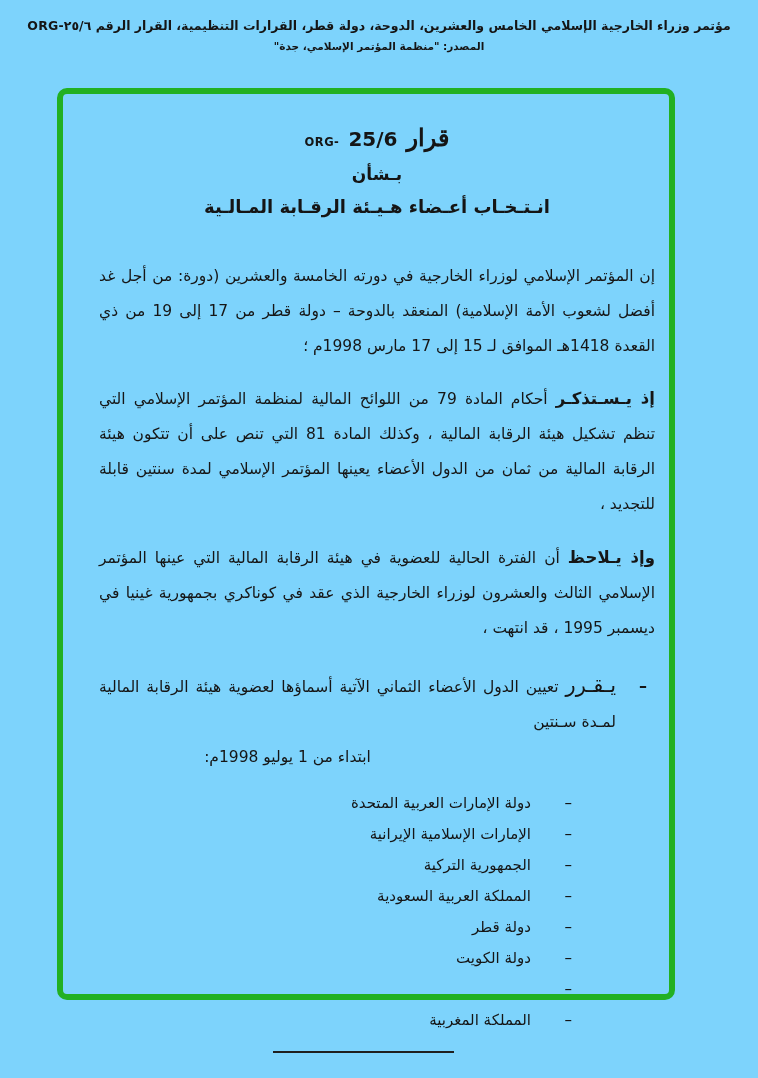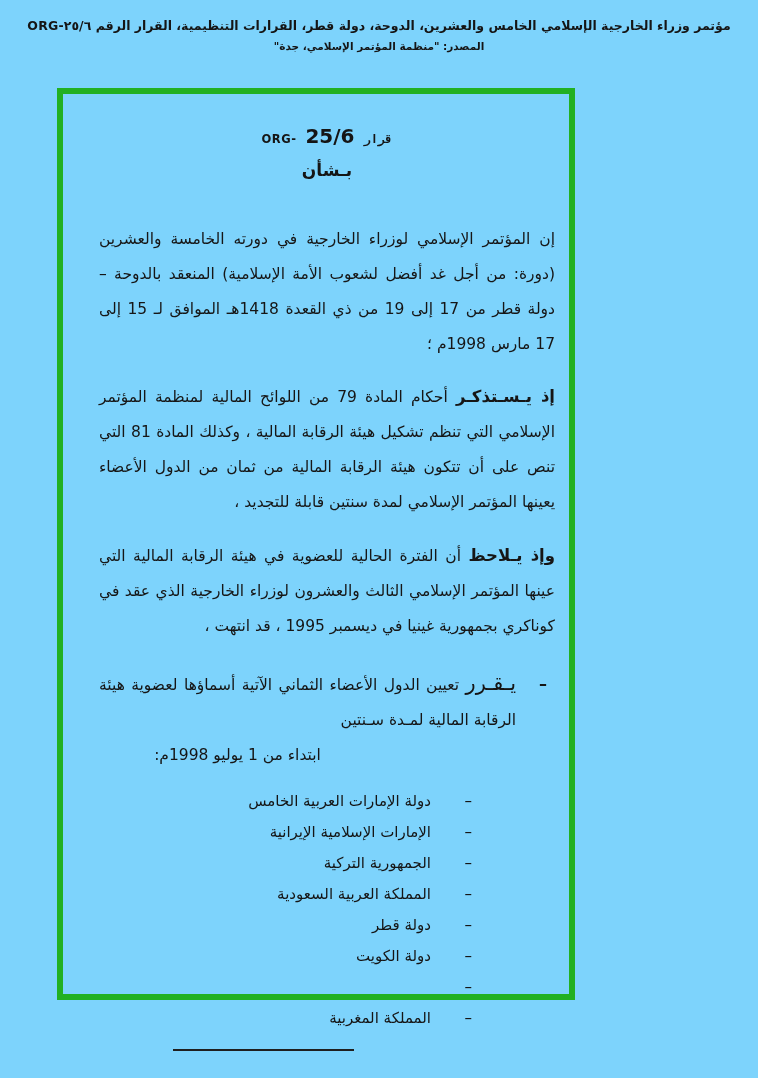--- a/index.html
+++ b/index.html
@@ -15,40 +15,40 @@
 
   
   .doc-header { position: absolute; top: 18px; left: 0; width: 100%; text-align: center; direction: rtl; }
   .doc-header .line1 { font-size: 12.5px; font-weight: bold; letter-spacing: 0.2px; white-space: nowrap; }
   .doc-header .line1 .code { direction: ltr; unicode-bidi: isolate; font-weight: bold; }
   .doc-header .line2 { margin-top: 7px; font-size: 10.5px; font-weight: bold; }
 
   
   .green-box {
     position: absolute; left: 57px; top: 88px;
-    width: 518px; height: 912px;
+    width: 618px; height: 912px;
     border: 6px solid #22b022;
-    border-radius: 0;
+    border-radius: 10px;
     background: transparent;
   }
   .box-content {
     direction: rtl;
     padding: 20px 14px 0 36px;
     height: 100%;
   }
 
   
   .title-block { text-align: center; margin-top: 10px; }
   .title-line1 {
     direction: ltr;
     display: flex; justify-content: center; align-items: baseline; gap: 9px;
   }
   .title-line1 .org  { font-size: 11.5px; font-weight: bold; letter-spacing: 0.5px; }
   .title-line1 .num  { font-size: 20px; font-weight: bold; }
-  .title-line1 .word { font-size: 12px; font-weight: bold; font-family: Liberation Mono, monospace; }
+  .title-line1 .word { font-size: 24px; font-weight: bold; font-family: Liberation Sans, sans-serif; }
   .title-about   { margin-top: 12px; font-size: 17px; font-weight: bold; }
   .title-subject { margin-top: 12px; font-size: 18px; font-weight: bold; letter-spacing: 0.5px; }
 
   
   p.para {
     font-size: 15.5px;
     line-height: 35px;
     text-align: justify;
     color: #161616;
   }
@@ -86,37 +86,38 @@
   <div class="green-box">
     <div class="box-content">
 
       <div class="title-block">
         <div class="title-line1">
           <span class="org">ORG-</span>
           <span class="num">25/6</span>
           <span class="word">قرار</span>
         </div>
         <div class="title-about">بـشأن</div>
+        <div class="title-subject">انـتـخـاب أعـضاء هـيـئة الرقـابة المـالـية</div>
       </div>
 
       <p class="para p1">إن المؤتمر الإسلامي لوزراء الخارجية في دورته الخامسة والعشرين  (دورة: من أجل غد أفضل لشعوب الأمة الإسلامية) المنعقد بالدوحة – دولة قطر من 17 إلى 19 من ذي القعدة 1418هـ الموافق لـ 15 إلى 17 مارس 1998م ؛</p>
 
       <p class="para p2"><span class="lead">إذ يـسـتذكـر</span> <span>أحكام المادة 79 من اللوائح المالية لمنظمة المؤتمر الإسلامي التي تنظم تشكيل هيئة الرقابة المالية ، وكذلك المادة 81 التي تنص على أن تتكون هيئة الرقابة المالية من ثمان من الدول الأعضاء يعينها المؤتمر الإسلامي لمدة سنتين قابلة للتجديد ،</span></p>
 
       <p class="para p3"><span class="lead">وإذ يـلاحظ</span> <span>أن الفترة الحالية للعضوية في هيئة الرقابة المالية التي عينها المؤتمر الإسلامي الثالث والعشرون لوزراء الخارجية الذي عقد في كوناكري بجمهورية غينيا في ديسمبر 1995 ، قد انتهت ،</span></p>
 
       <div class="decision">
         <span class="marker">–</span>
         <div class="d-text"><span class="lead">يـقـرر</span> <span>تعيين الدول الأعضاء الثماني الآتية أسماؤها لعضوية هيئة الرقابة المالية لمـدة سـنتين</span><span class="line2">ابتداء من 1 يوليو 1998م:</span></div>
       </div>
 
       <div class="countries">
         <div class="country-row">
             <span class="marker">–</span>
-            <span class="name">دولة الإمارات العربية الخامس</span>
+            <span class="name">دولة الإمارات العربية المتحدة</span>
           </div>
         <div class="country-row">
             <span class="marker">–</span>
             <span class="name">الإمارات الإسلامية الإيرانية</span>
           </div>
         <div class="country-row">
             <span class="marker">–</span>
             <span class="name">الجمهورية التركية</span>
           </div>
         <div class="country-row">

